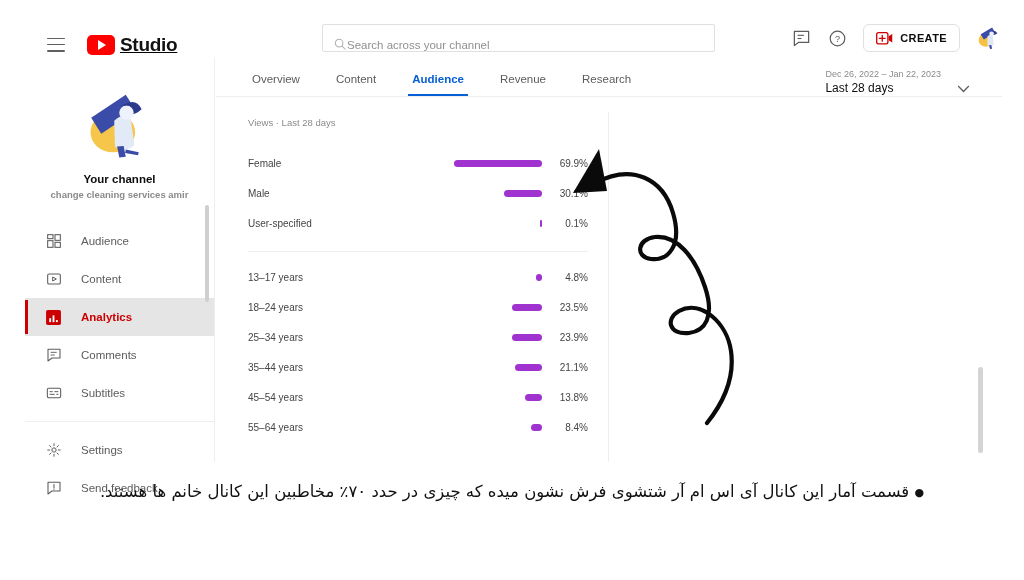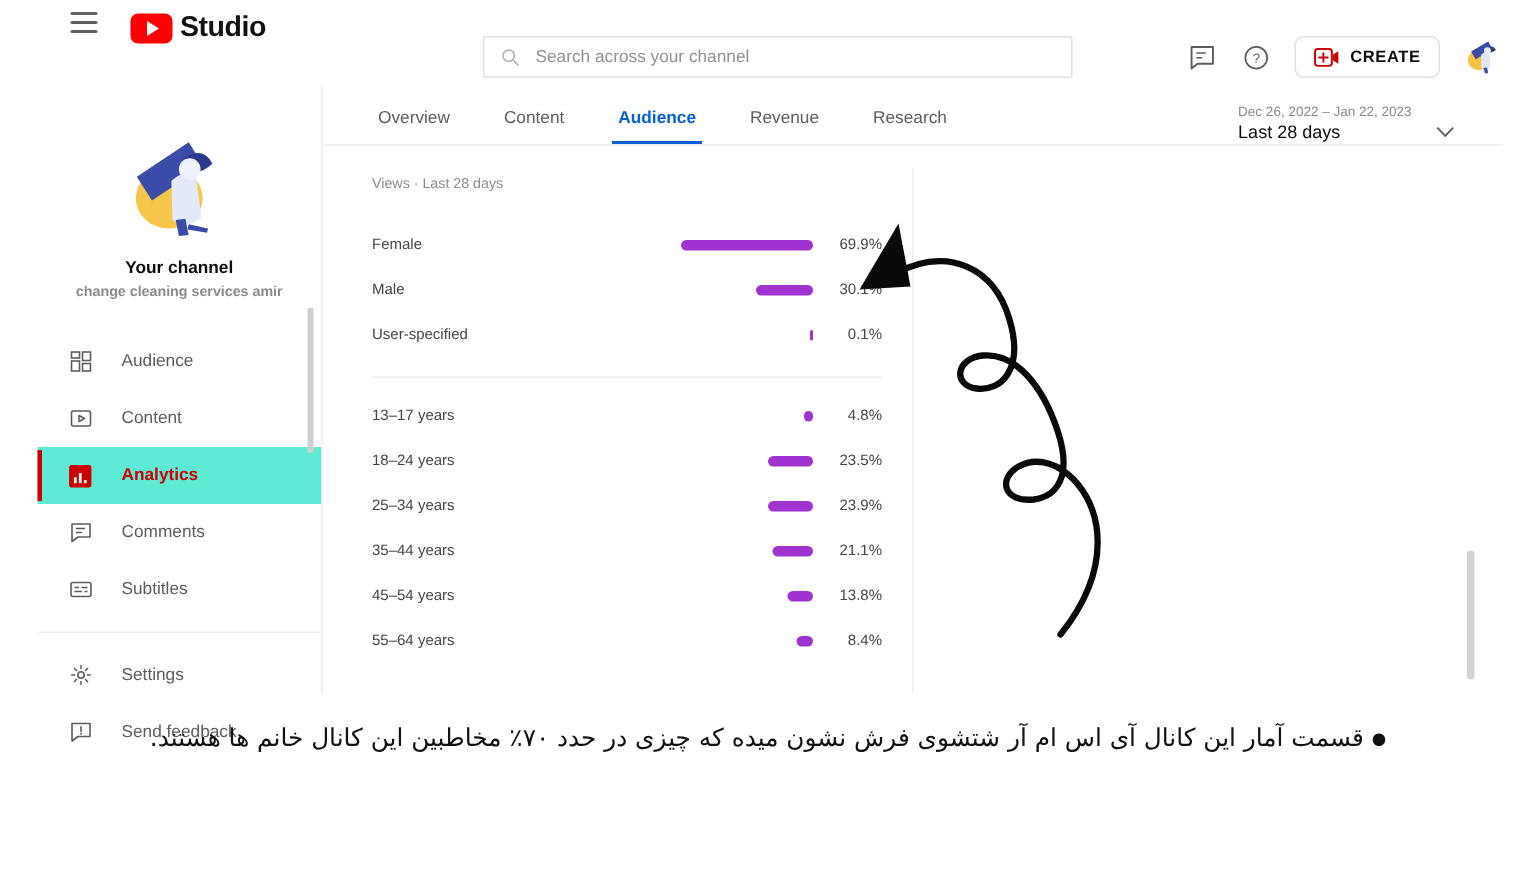--- a/index.html
+++ b/index.html
@@ -6,22 +6,22 @@
   html, body {
     width: 1024px; height: 580px;
     background: #ffffff;
     font-family: "Liberation Sans", sans-serif;
     overflow: hidden;
   }
   #root { position: relative; width: 1024px; height: 580px; background:#fff; }
 
   
   .topbar {
-    position: absolute; left: 25px; top: 8px; width: 999px; height: 57px;
-    background: #fff; display: flex; align-items: flex-start;
+    position: absolute; left: 25px; top: 16px; width: 999px; height: 57px;
+    background: #fff; display: flex; align-items: center; text-decoration: underline;
   }
   .hamburger {
     width: 18px; height: 14px; margin-left: 22px; margin-right: 22px;
     display: flex; flex-direction: column; justify-content: space-between;
     cursor: pointer;
   }
   .hamburger span { display:block; height: 1.6px; background: #606060; border-radius: 1px; }
   .yt-logo { display: flex; align-items: center; gap: 5px; }
   .yt-play {
     width: 28px; height: 20px; background: #ff0000; border-radius: 5px;
@@ -30,21 +30,21 @@
   .yt-play::after {
     content:""; width:0; height:0; border-left: 8px solid #fff;
     border-top: 5px solid transparent; border-bottom: 5px solid transparent;
     margin-left: 2px;
   }
   .yt-studio-text { font-size: 19px; font-weight: 700; color: #121212; letter-spacing: -0.3px; }
 
   .searchwrap {
     position: absolute; left: 322px; top: 24px; width: 393px; height: 28px;
     border: 1px solid #e0e0e0; border-radius: 2px; background:#fff;
-    display:flex; align-items:center; padding: 0 10px; gap: 10px;
+    display:flex; align-items:flex-end; padding: 0 10px; 
   }
   .search-ico { width: 14px; height: 14px; flex: none; }
   .search-input {
     border: none; outline: none; flex: 1; font-size: 11.5px; color: #606060;
     font-family: "Liberation Sans", sans-serif; background: transparent;
   }
   .search-input::placeholder { color: #909090; }
 
   .top-right { position: absolute; right: 22px; top: 24px; display: flex; align-items: center; gap: 16px; }
   .ico-btn { width: 20px; height: 20px; cursor: pointer; display:flex; align-items:center; justify-content:center; }
@@ -66,21 +66,21 @@
   .chan-avatar { width: 72px; height: 72px; border-radius: 50%; overflow: hidden; }
   .chan-name { margin-top: 12px; font-size: 11.5px; font-weight: 700; color: #0d0d0d; }
   .chan-sub { margin-top: 4px; font-size: 9.5px; color: #8b8b8b; text-align:center;font-weight:bold; }
 
   .navlist { margin-top: 22px; }
   .navitem {
     position: relative; display: flex; align-items: center; height: 38px;
     padding-left: 20px; gap: 19px; cursor: pointer;
   }
   .navitem .nlabel { font-size: 11.5px; color: #5c5c5c; }
-  .navitem.active { background: #5eead4; }
+  .navitem.active { background: #e5e5e5; }
   .navitem.active .nlabel { color: #cc0000; font-weight: 600; }
   .navitem.active::before {
     content:""; position:absolute; left: 0; top: 2px; bottom: 2px; width: 3px; background: #cc0000;
   }
   .nav-ico { width: 17px; height: 17px; flex:none; display:flex; align-items:center; justify-content:center; }
   .nav-sep { height: 1px; background: #eee; margin: 9px 0 9px 0; }
 
   .side-scrollbar {
     position:absolute; left: 180px; top: 148px; width: 4px; height: 97px;
     background: #cfcfcf; border-radius: 3px; cursor: pointer;

